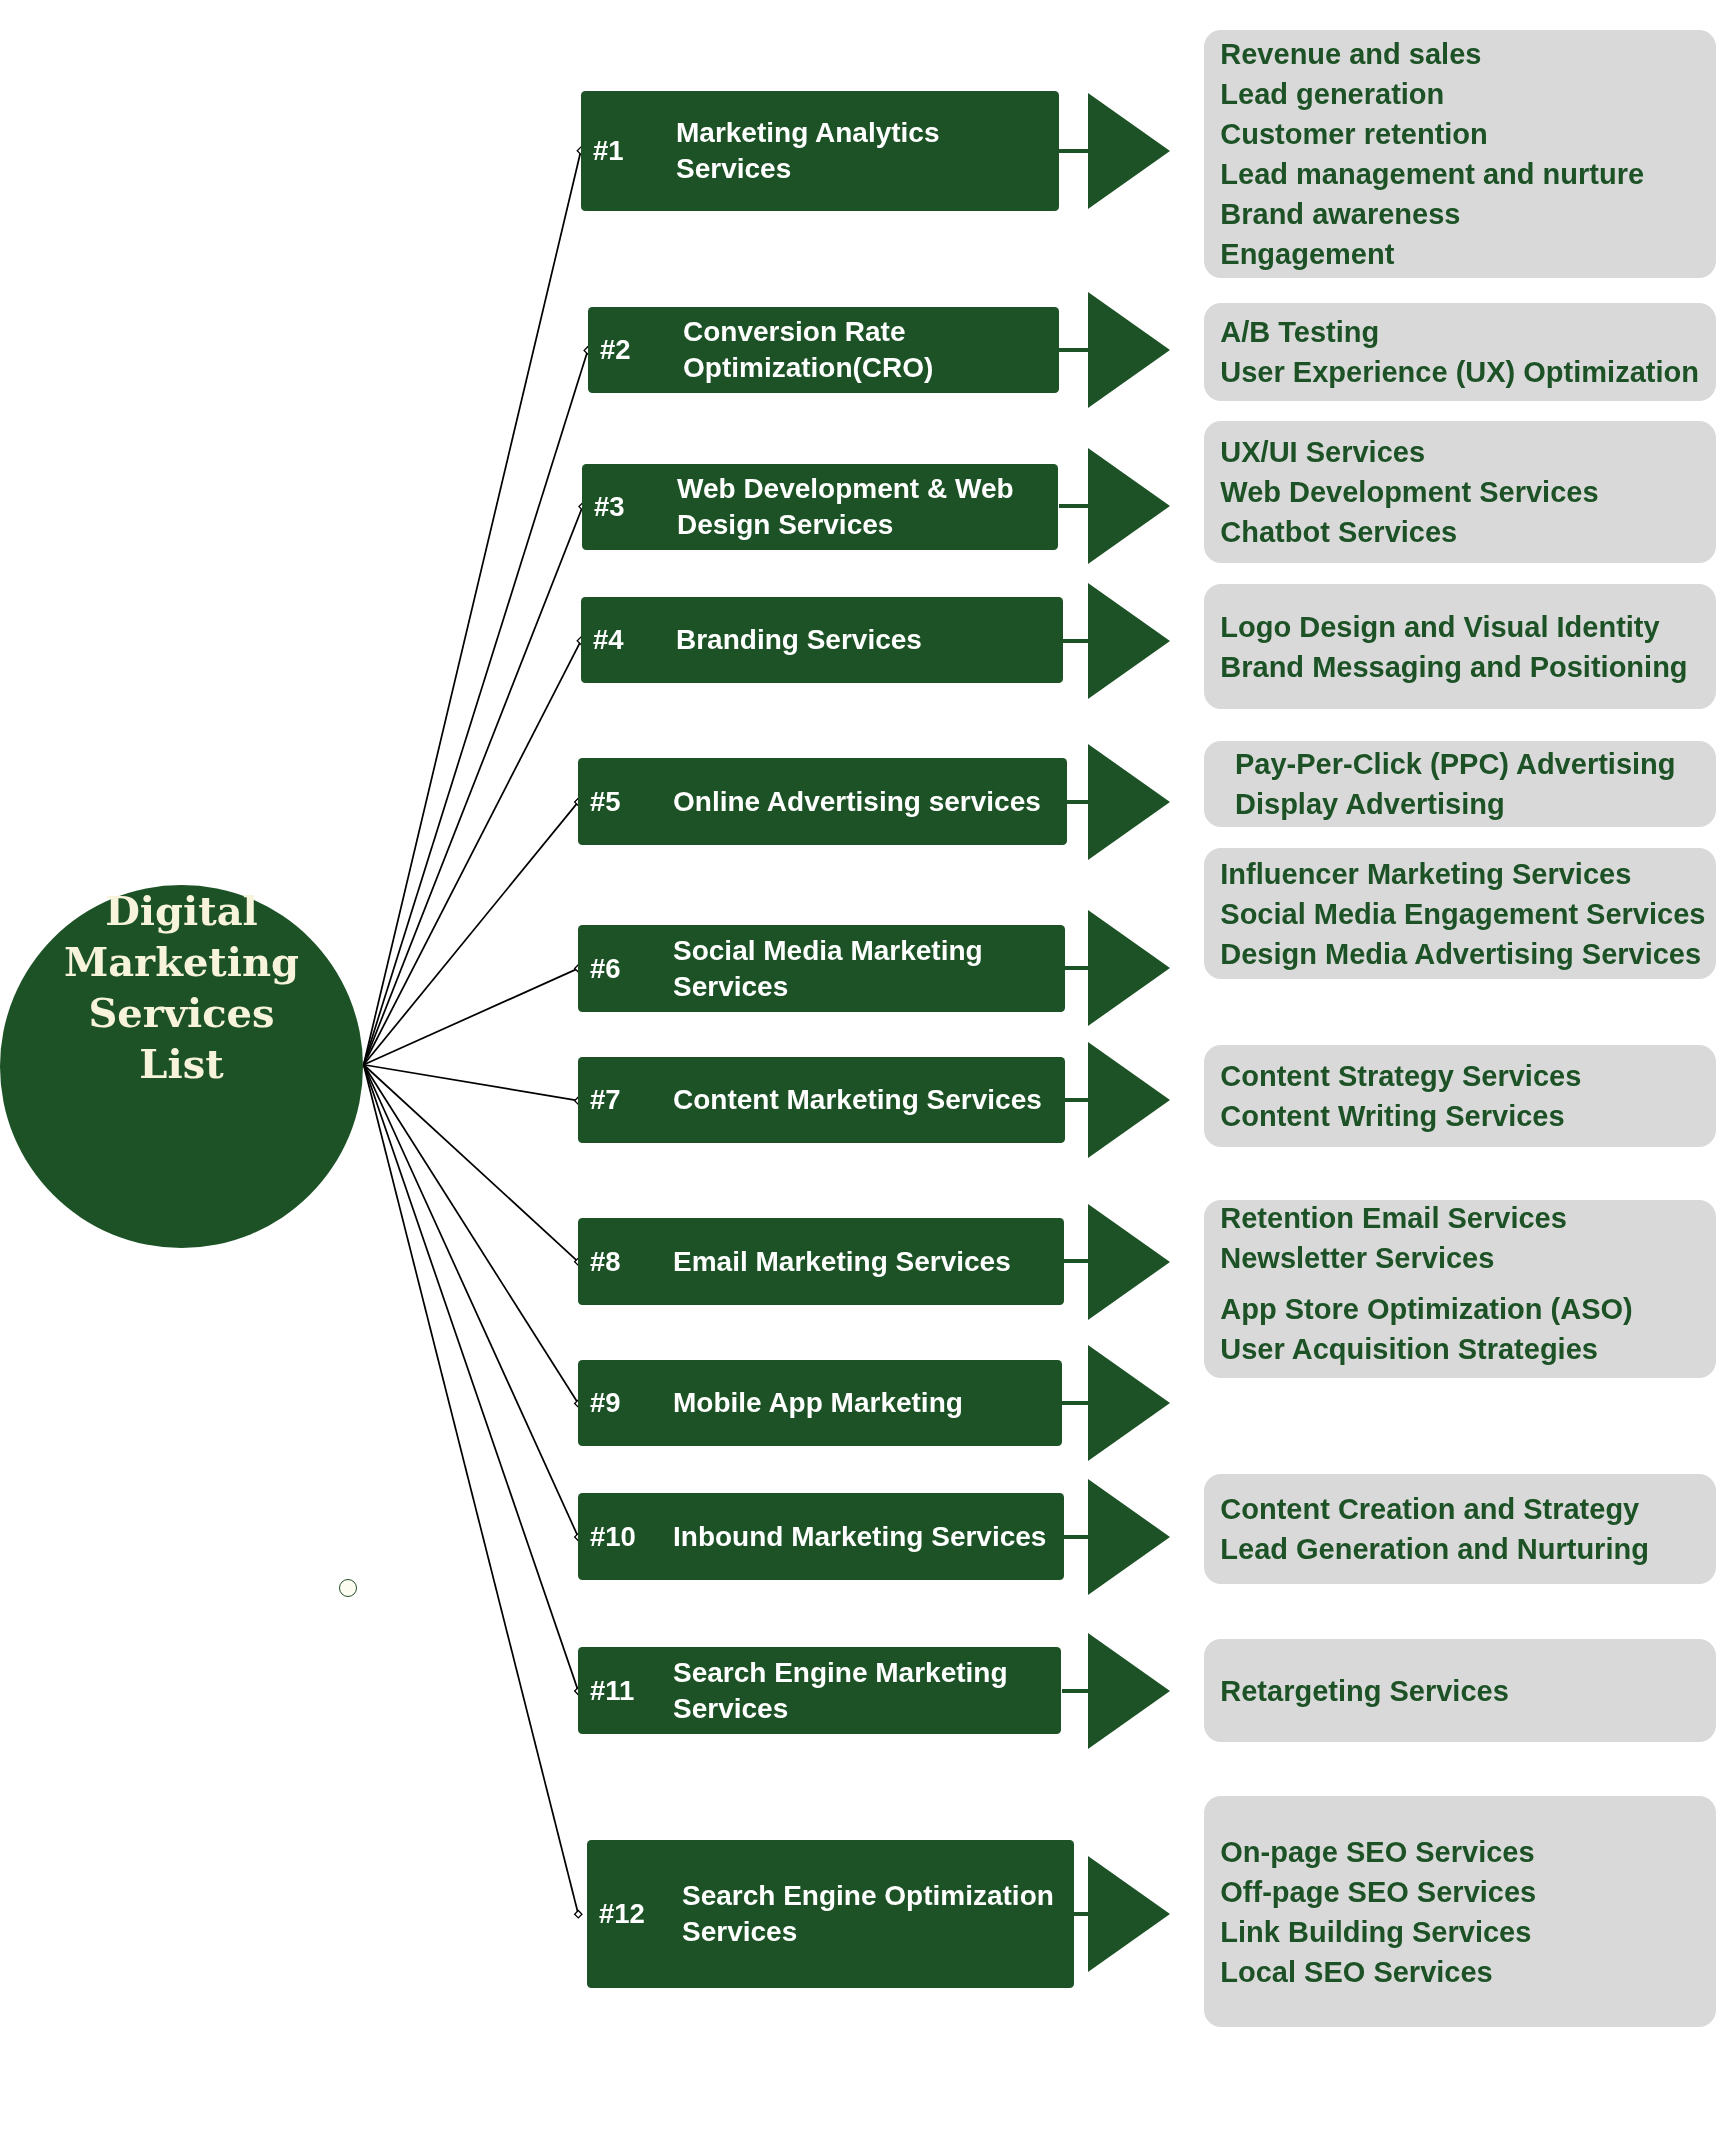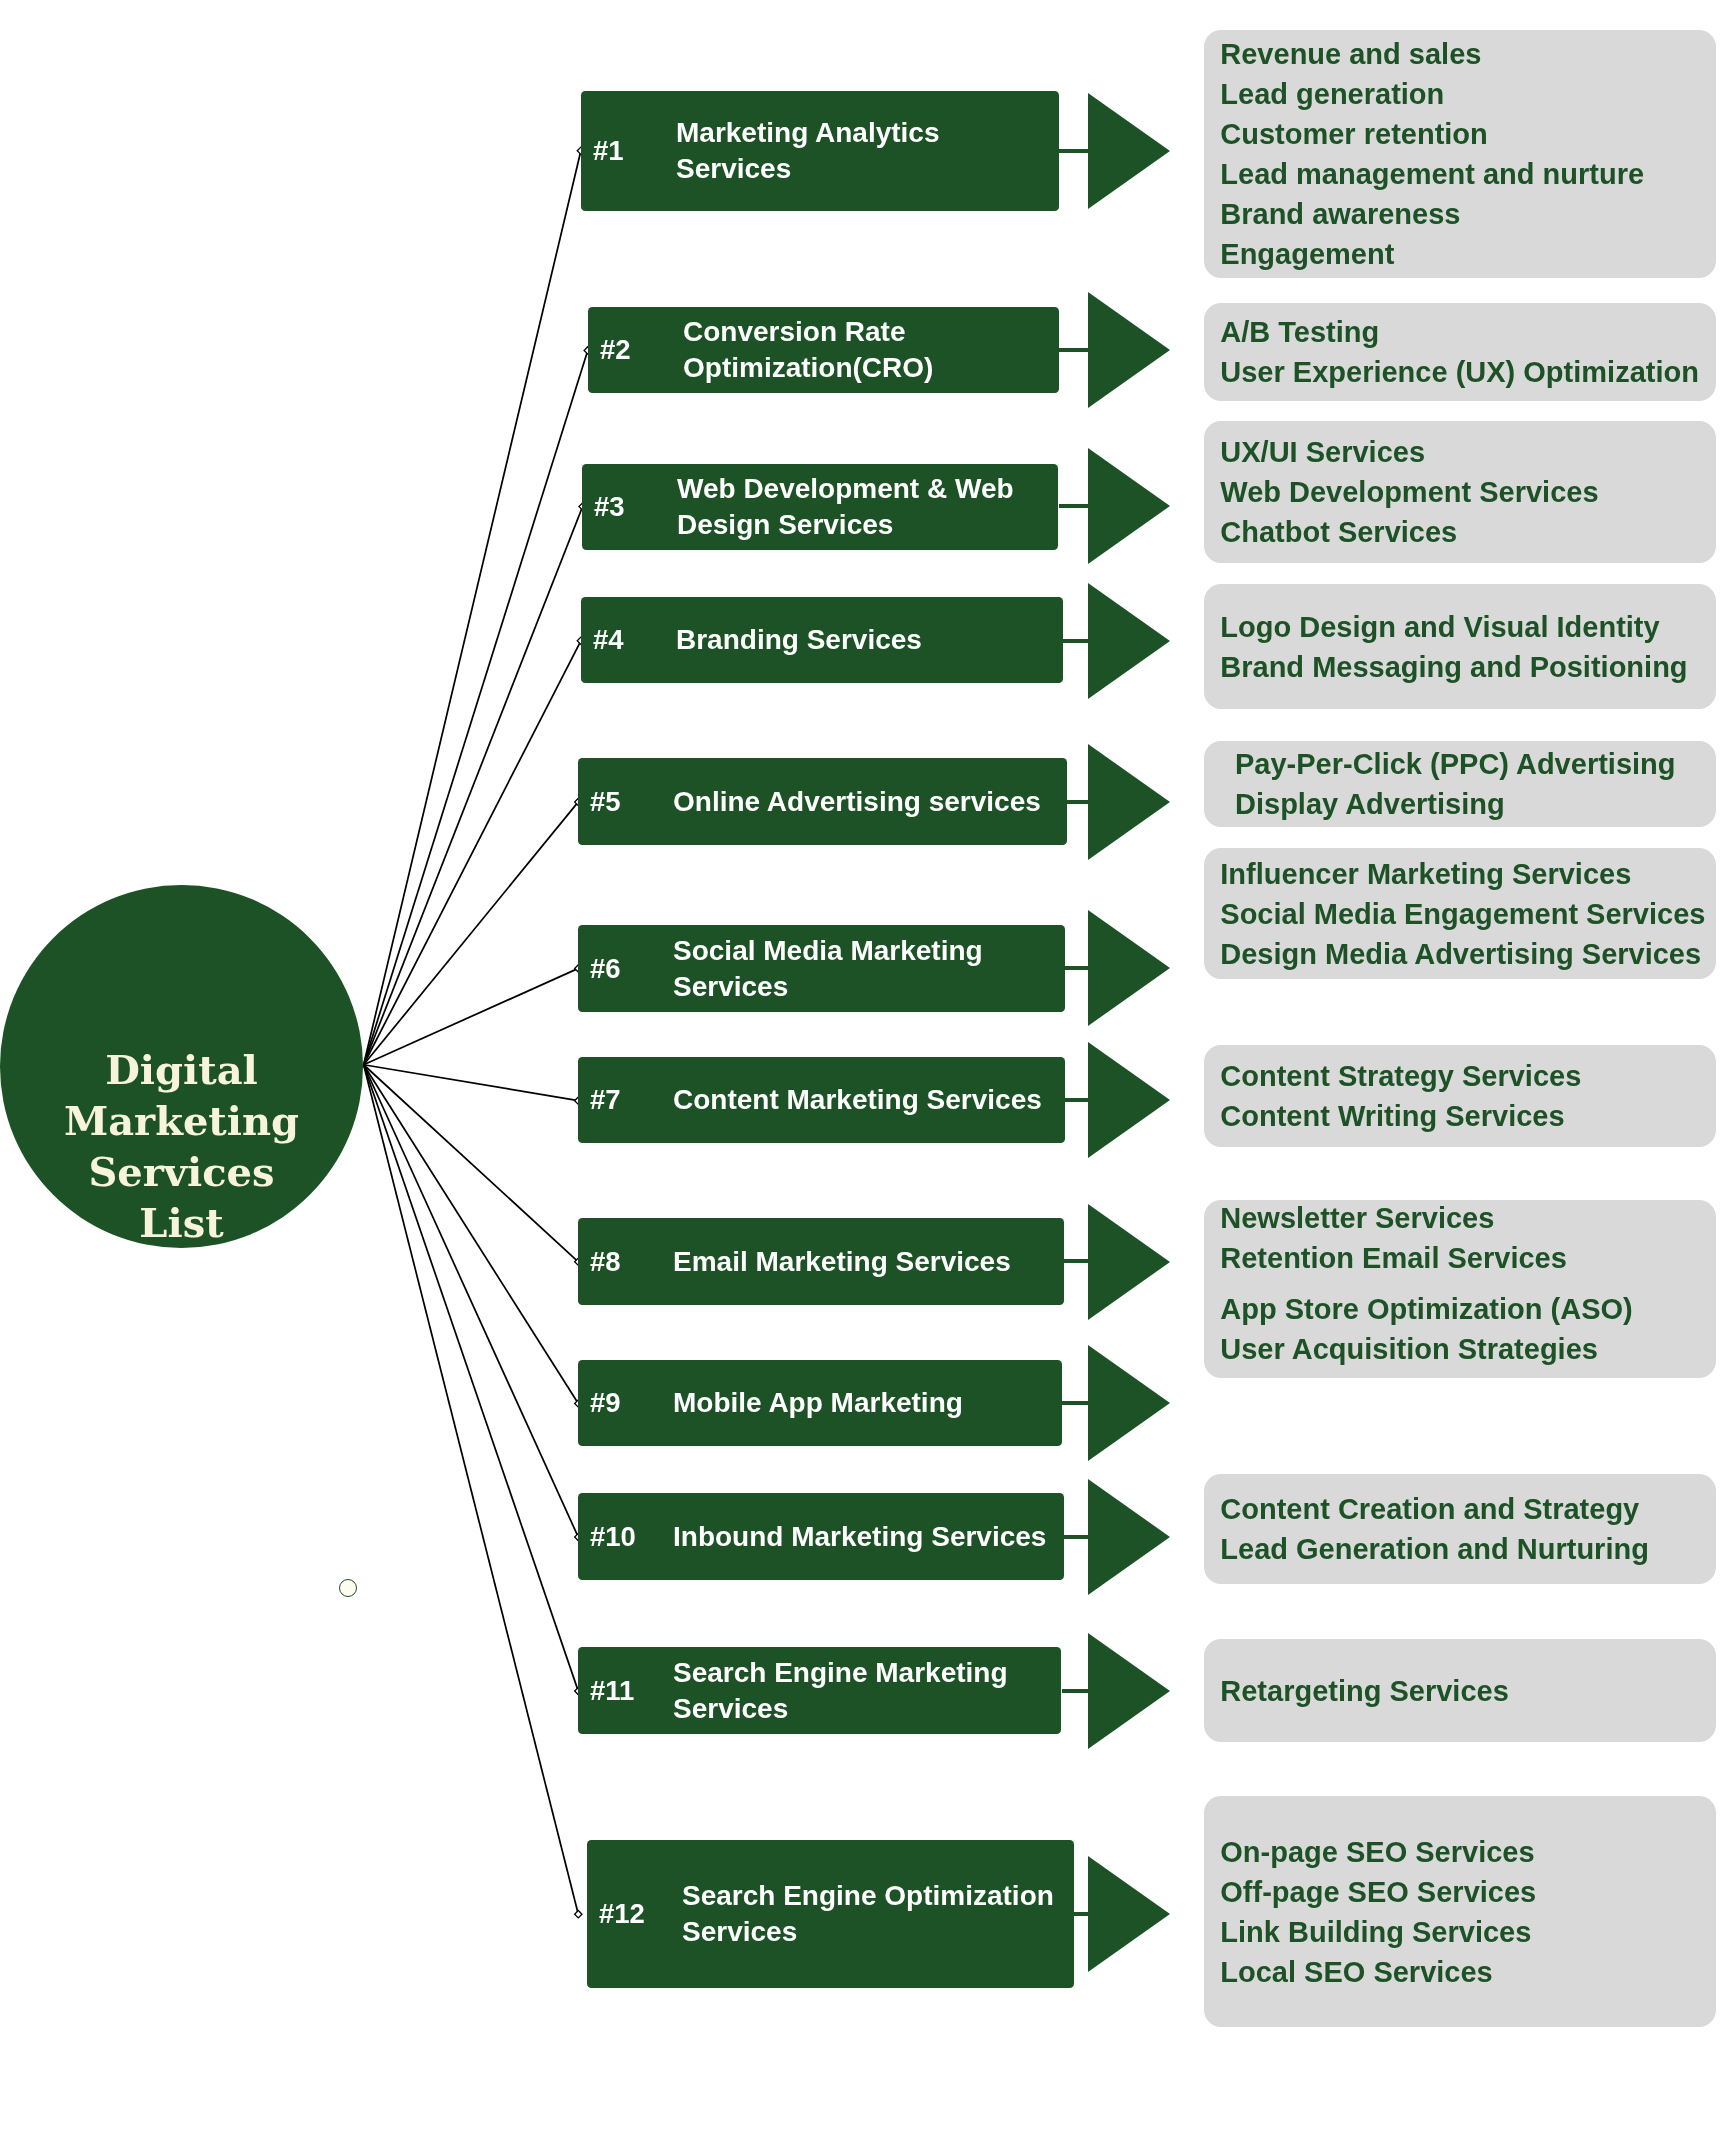--- a/index.html
+++ b/index.html
@@ -1,21 +1,21 @@
 <!DOCTYPE html>
 <html style="font-size:6.9px"><head>
 <meta charset="utf-8">
 <style>
   html, body { margin: 0; padding: 0; background: #ffffff; }
   body { width: 1721px; height: 2151px; position: relative; overflow: hidden; font-family: "Liberation Sans", sans-serif; }
   #connectors { position: absolute; left: 0; top: 0; width: 1721px; height: 2151px; pointer-events: none; }
   .hub {
     position: absolute; left: 0; top: 885px; width: 363px; height: 363px;
     border-radius: 50%; background: #1c5225;
-    display: flex; align-items: flex-end; justify-content: center; text-align: center;
+    display: flex; align-items: flex-start; justify-content: center; text-align: center;
   }
   .hub-title {
     color: #f8f4dc; font-family: "DejaVu Serif", serif; font-weight: bold;
     font-size: 40px; line-height: 51px; width: 275px;
   }
   .svc {
     position: absolute; background: #1c5225; border-radius: 4.3px;
     color: #ffffff; font-family: "Liberation Sans", sans-serif; font-weight: bold;
   }
   .svc .num { position: absolute; left: 12px; font-size: 27.5px; top: 50%; transform: translateY(-50%); }
@@ -140,22 +140,22 @@
       <div class="item">Content Strategy Services</div>
       <div class="item">Content Writing Services</div>
     </div>
     <div class="svc" style="left: 578px; top: 1218px; width: 486px; height: 87px;">
       <span class="num">#8</span>
       <span class="label">Email Marketing Services</span>
     </div>
     <div class="arrow-stem" style="left: 1064px; width: 24px; top: 1259px;"></div>
     <div class="arrow-head" style="left: 1088px; top: 1204px; border-width: 58px 0px 58px 82px;"></div>
     <div class="subs" style="top: 1200px; height: 116px;">
+      <div class="item">Retention Email Services</div>
       <div class="item">Newsletter Services</div>
-      <div class="item">Retention Email Services</div>
       <div class="item">Promotional Email Services</div>
     </div>
     <div class="svc" style="left: 578px; top: 1360px; width: 484px; height: 86px;">
       <span class="num">#9</span>
       <span class="label">Mobile App Marketing</span>
     </div>
     <div class="arrow-stem" style="left: 1062px; width: 26px; top: 1401px;"></div>
     <div class="arrow-head" style="left: 1088px; top: 1345px; border-width: 58px 0px 58px 82px;"></div>
     <div class="subs" style="top: 1280px; height: 98px;">
       <div class="item">App Store Optimization (ASO)</div>

